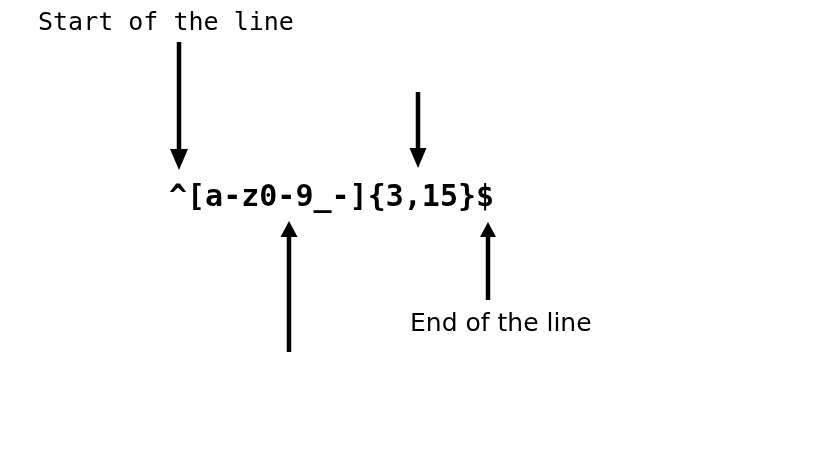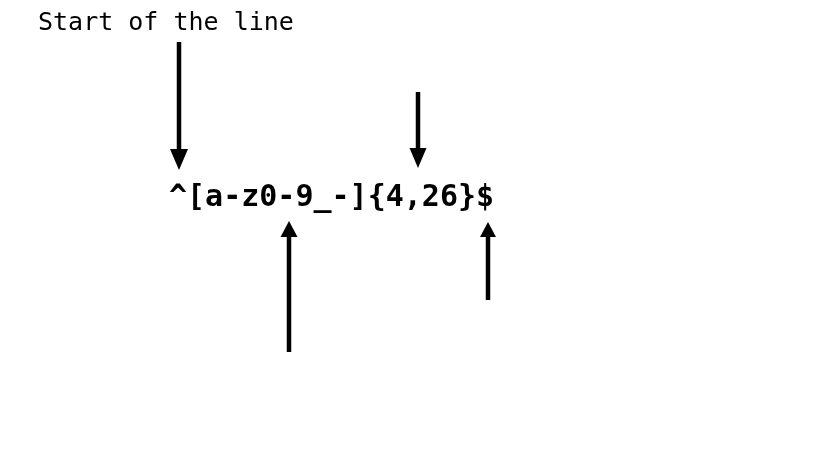--- a/index.html
+++ b/index.html
@@ -47,23 +47,24 @@
   }
 </style>
 </head>
 <body>
 
 <div class="canvas">
 
   <div class="label mono" style="left:38px; top:9px;">Start of the line</div>
 
 
+  <div class="label sans" style="left:410px; top:310px;">End of the line</div>
 
 
-  <div class="regex" style="left:169px; top:181px;">^[a-z0-9_-]{4,26}$</div>
+  <div class="regex" style="left:169px; top:181px;">^[a-z0-9_-]{3,15}$</div>
 
   <svg class="arrows" viewBox="0 0 819 460" aria-hidden="true">
 
     <g>
       <line x1="179" y1="42" x2="179" y2="150"></line>
       <polygon points="170,149 188,149 179,170"></polygon>
     </g>
 
     <g>
       <line x1="418" y1="92" x2="418" y2="149"></line>

